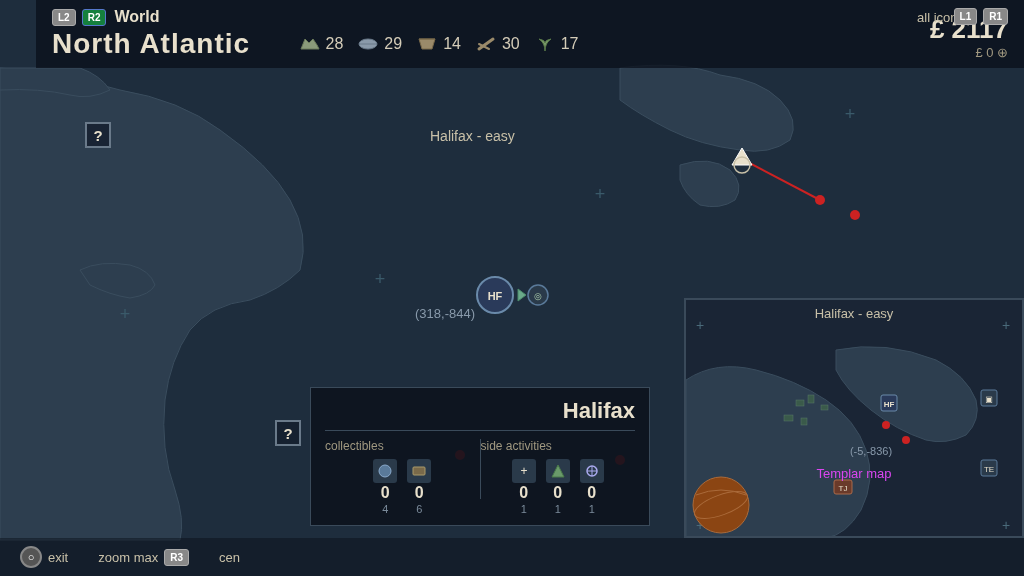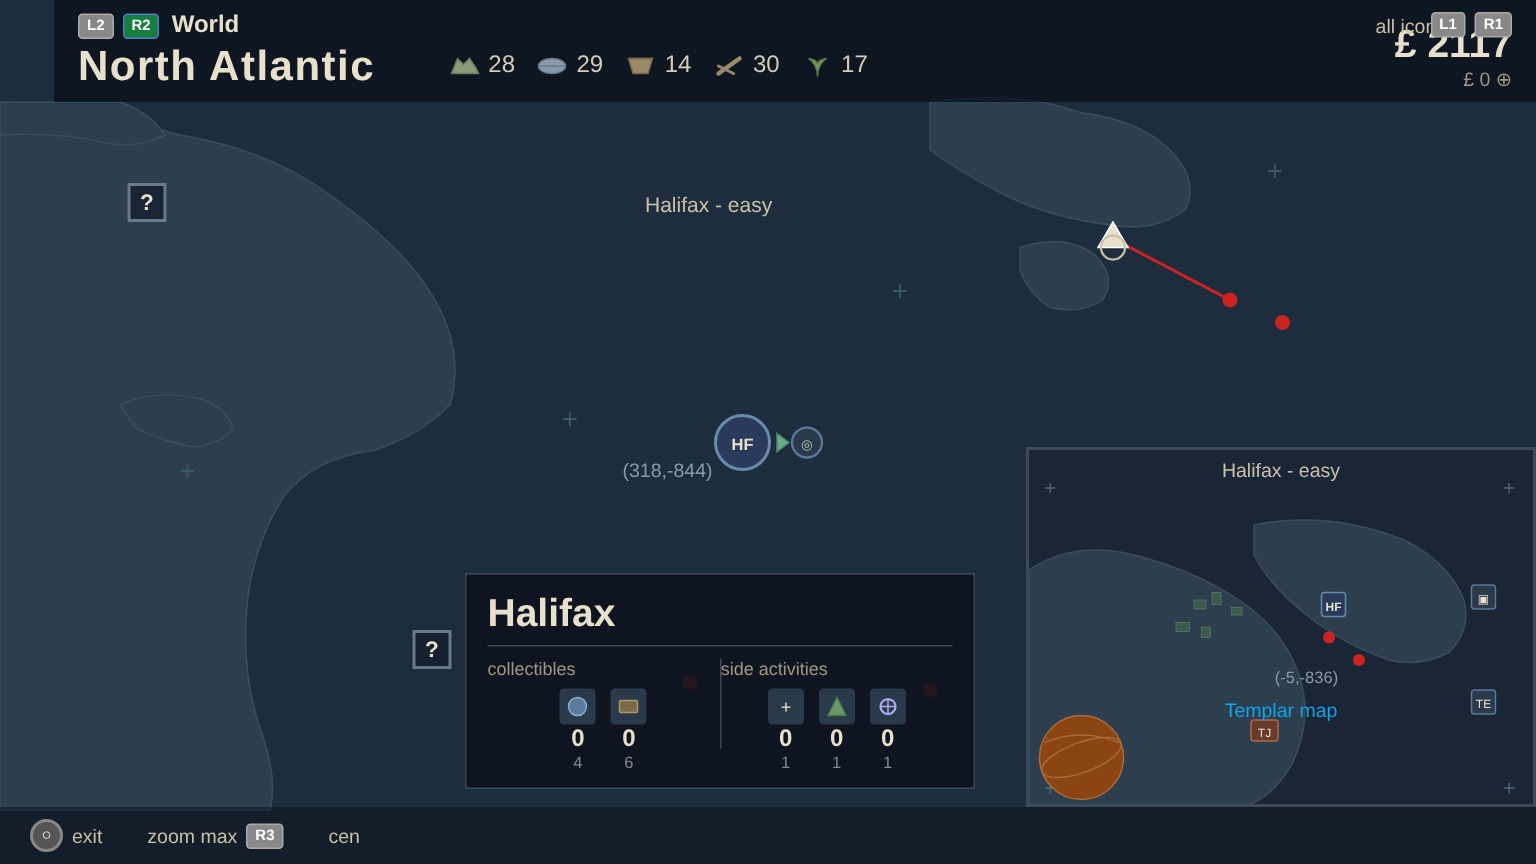--- a/index.html
+++ b/index.html
@@ -175,24 +175,24 @@
       bottom: 50px;
       left: 310px;
       background: rgba(12,18,28,0.88);
       border: 1px solid #3a4a5a;
       padding: 10px 14px;
       z-index: 15;
       min-width: 340px;
     }
 
     #halifax-title {
-      font-size: 26px;
+      font-size: 22px;
       color: #e8e0cc;
       font-weight: bold;
-      text-align: left;
+      text-align: right;
       margin-bottom: 8px;
       border-bottom: 1px solid #3a4a5a;
       padding-bottom: 6px;
     }
 
     #halifax-categories {
       display: flex;
       gap: 0;
     }
 
@@ -285,21 +285,21 @@
       font-size: 13px;
       z-index: 16;
       white-space: nowrap;
     }
 
     #templar-label {
       position: absolute;
       bottom: 55px;
       left: 50%;
       transform: translateX(-50%);
-      color: #0ea5e9;
+      color: #d946ef;
       font-size: 13px;
       z-index: 16;
       white-space: nowrap;
     }
 
     .question-mark {
       position: absolute;
       width: 26px;
       height: 26px;
       background: rgba(20,30,45,0.8);

